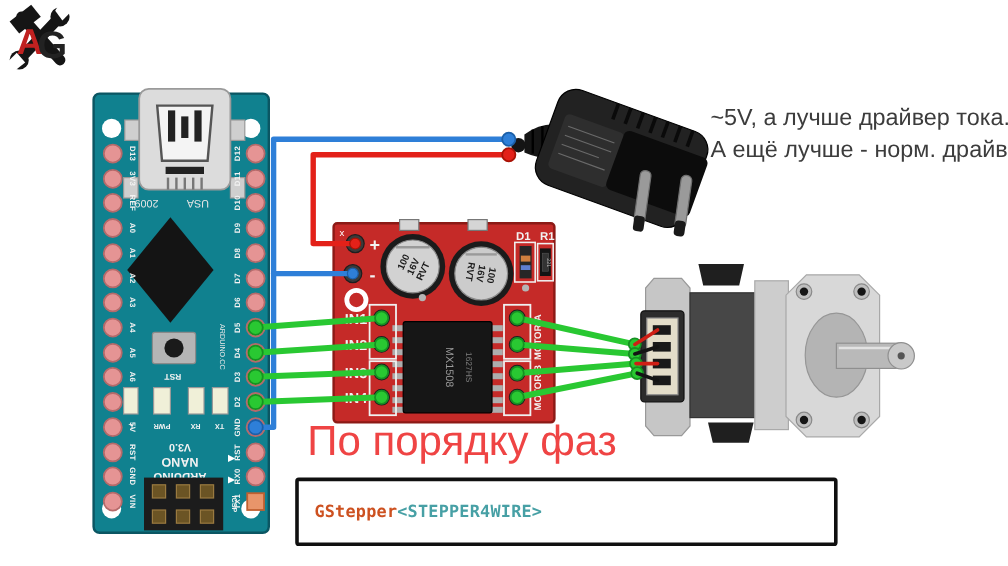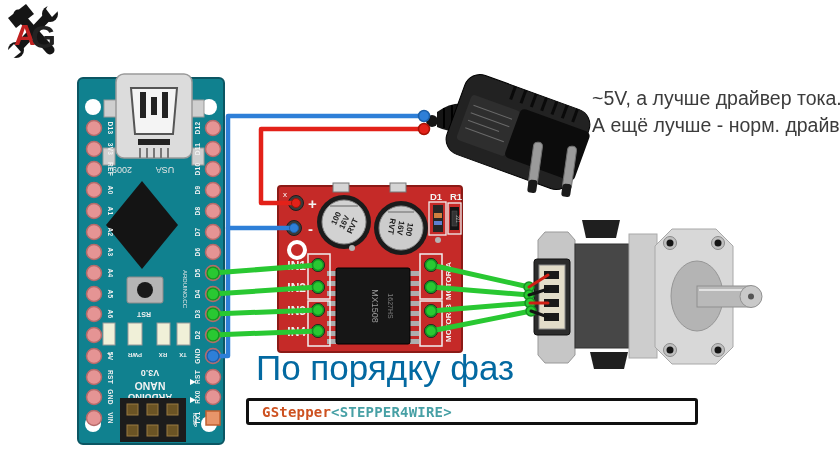--- a/index.html
+++ b/index.html
@@ -4,22 +4,22 @@
 <style>
   html,body{margin:0;padding:0;background:#ffffff;}
   #stage{position:relative;width:840px;height:472px;background:#ffffff;overflow:hidden;
          font-family:"Liberation Sans",sans-serif;}
   #diagram-svg{position:absolute;left:0;top:0;}
   svg text{font-family:"Liberation Sans",sans-serif;}
   .pinlbl{font-size:6.5px;font-weight:bold;fill:#f2f2f2;letter-spacing:.3px;}
   .silk{fill:#f2f2f2;font-weight:bold;}
   .annotation{position:absolute;left:592px;top:85px;font-size:19.5px;line-height:27px;
               color:#3c3c3c;white-space:nowrap;}
-  .caption{position:absolute;left:256px;top:348px;font-size:35px;color:#0369a1;white-space:nowrap;}
-  .codebox{position:absolute;left:246px;top:398px;width:452px;height:27px;box-sizing:border-box;
+  .caption{position:absolute;left:256px;top:348px;font-size:35px;color:#ef4444;white-space:nowrap;}
+  .codebox{position:absolute;left:246px;top:398px;width:452px;height:57px;box-sizing:border-box;
            border:3px solid #101010;border-radius:3px;background:#fff;display:flex;align-items:center;
            padding-left:13px;font-family:"DejaVu Sans Mono","Liberation Mono",monospace;
            font-size:14px;font-weight:bold;letter-spacing:.2px;white-space:pre;}
   .kw{color:#cd5120;} .tpl{color:#47a0a5;} .rest{color:#4a4a4a;}
 </style>
 </head>
 <body>
 
 <div id="stage">
 <svg id="diagram-svg" width="840" height="472" viewBox="0 0 840 472">

